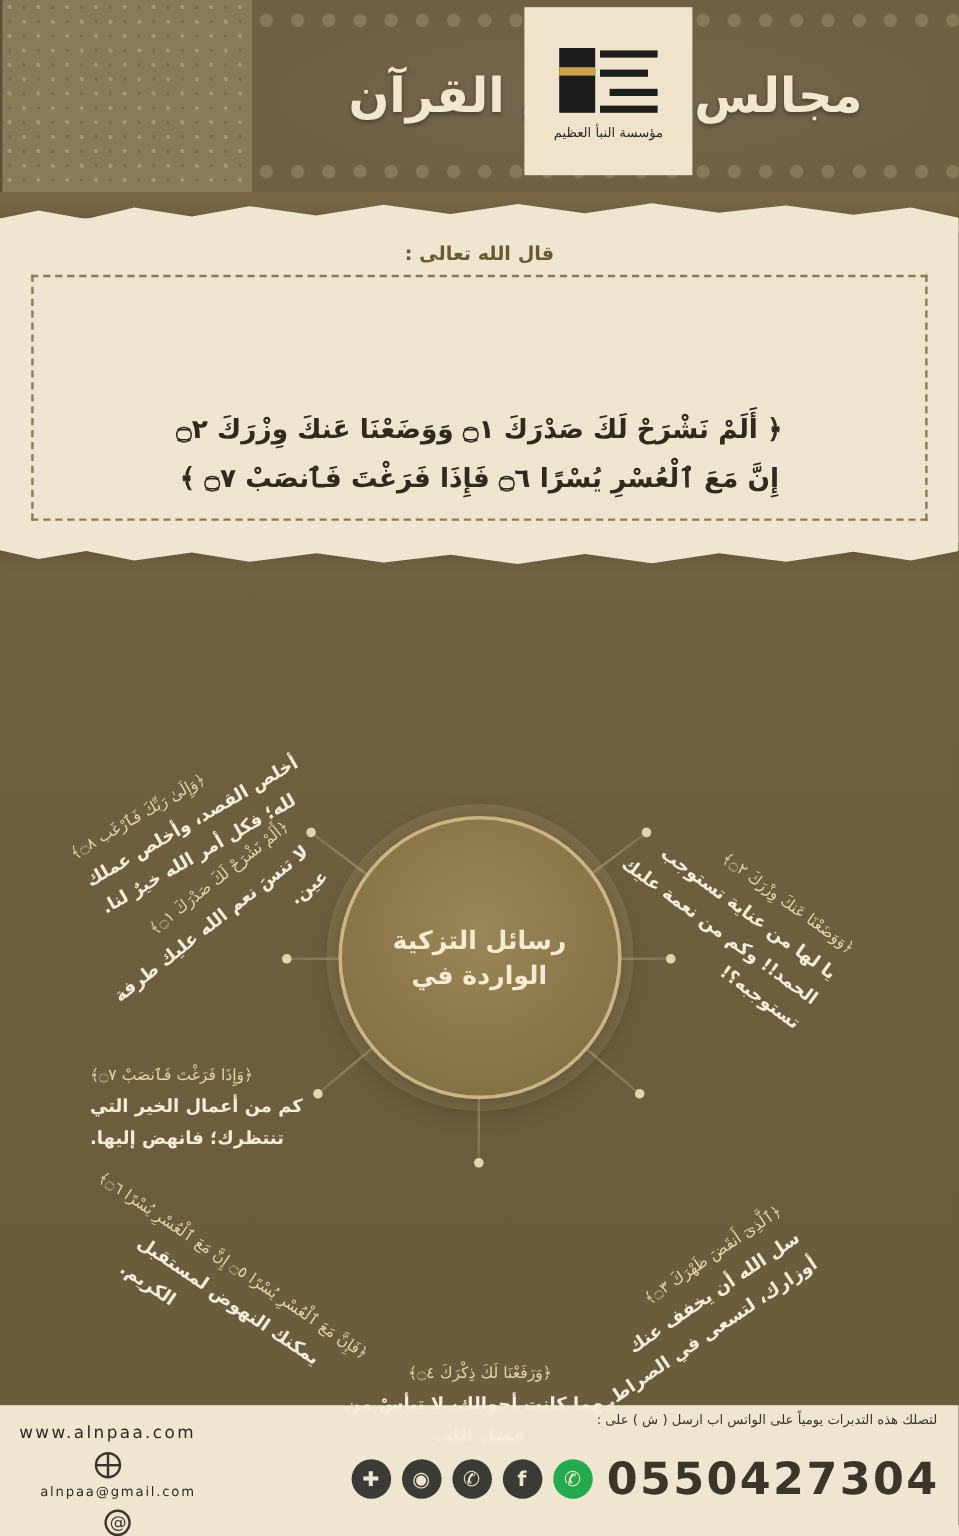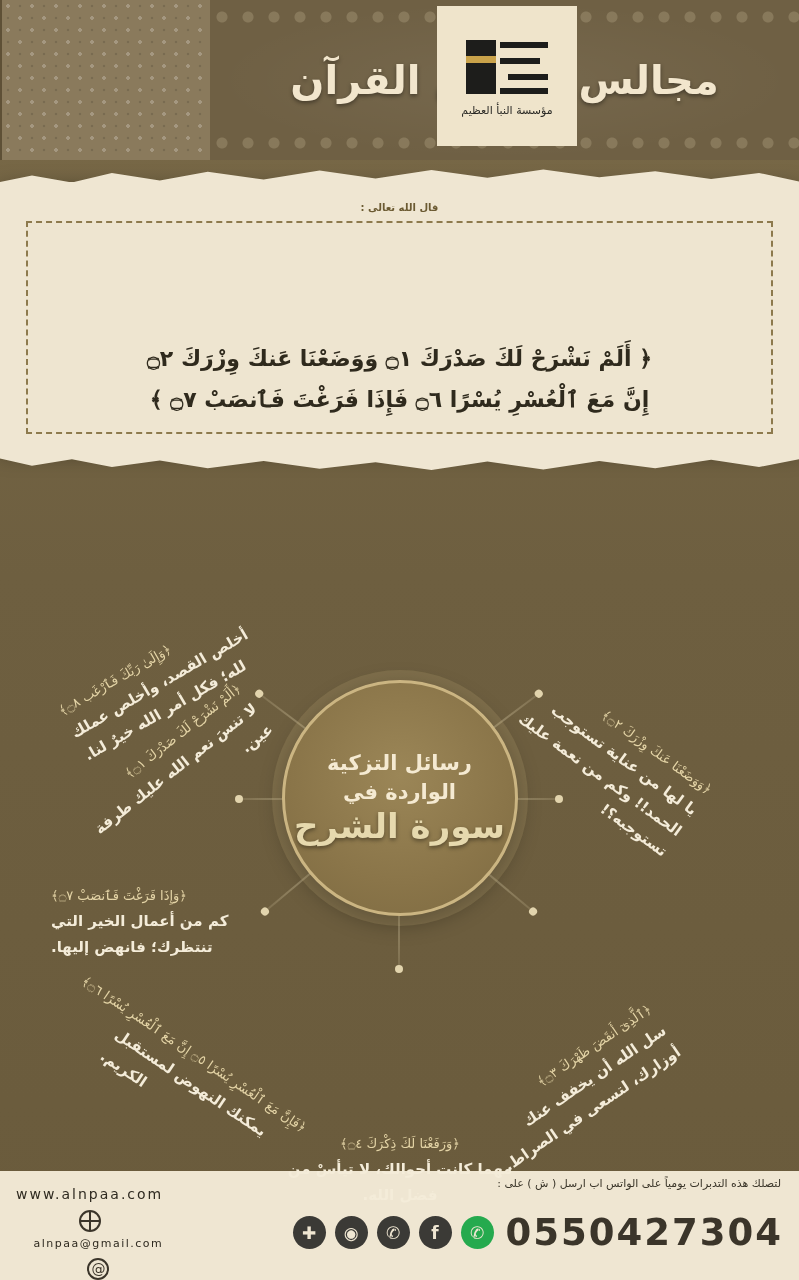--- a/index.html
+++ b/index.html
@@ -139,21 +139,21 @@
   .ayah-inner {
     position: absolute;
     top: 44px; left: 26px; right: 26px; bottom: 54px;
     z-index: 4;
     display: flex;
     flex-direction: column;
     align-items: center;
   }
   .qala {
     color: #6b5a32;
-    font-size: 10px;
+    font-size: 16px;
     font-weight: bold;
     direction: rtl;
     margin-bottom: 8px;
     letter-spacing: .5px;
   }
   .ayah-box {
     flex: 1;
     width: 100%;
     border: 2px dashed #8d7a4d;
     background: #eee5d0;
@@ -241,21 +241,21 @@
   }
   .node.right { text-align: right; }
   .node.left { text-align: left; }
   .node.center { text-align: center; width: 230px; }
 
   .n1 { top: 250px; right: 520px; transform: rotate(-38deg); }
   .n2 { top: 226px; left: 496px;  transform: rotate(36deg); }
   .n4 { top: 566px; left: 474px;  transform: rotate(-34deg); }
   .n5 { top: 648px; left: 285px;  transform: rotate(0deg); }
   .n6 { top: 570px; right: 492px; transform: rotate(34deg); }
-  .n7 { top: 400px; right: 538px; transform: rotate(0deg); margin-left: 32px; }
+  .n7 { top: 400px; right: 514px; transform: rotate(0deg); margin-left: 32px; }
 
   
   .footer {
     position: absolute;
     left: 0; right: 0; bottom: 0;
     height: 109px;
     background: #efe6d2;
     display: flex;
     align-items: center;
     padding: 0 16px;
@@ -366,21 +366,20 @@
     <div class="spoke" style="left:399px; top:310px; width:175px; transform: rotate(140deg);">
         <i class="dot"></i>
       </div>
     <div class="spoke" style="left:399px; top:310px; width:160px; transform: rotate(180deg);">
         <i class="dot"></i>
       </div>
 
     <div class="center-circle">
       <div class="center-l1">رسائل التزكية</div>
       <div class="center-l2">الواردة في</div>
-      <div class="center-l3">سورة الشرح</div>
     </div>
 
     <div class="node right n1">
       <div class="ayah-tag">﴿أَلَمْ نَشْرَحْ لَكَ صَدْرَكَ ۝١﴾</div>
       <div class="node-text">لا تنسَ نعم الله عليك طرفة عين.</div>
     </div>
 
     <div class="node right n2">
       <div class="ayah-tag">﴿وَوَضَعْنَا عَنكَ وِزْرَكَ ۝٢﴾</div>
       <div class="node-text">يا لها من عناية تستوجب الحمد!! وكم من نعمة عليك تستوجبه؟!</div>

